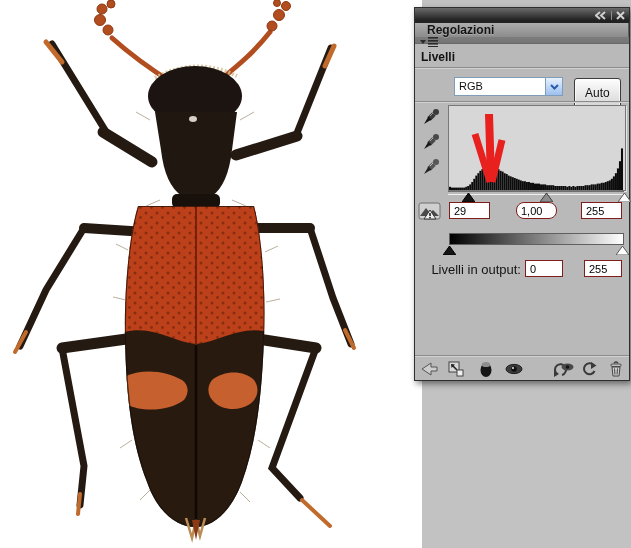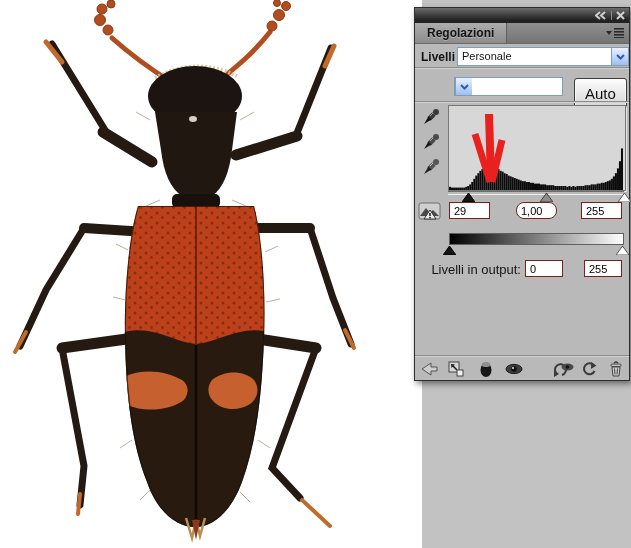--- a/index.html
+++ b/index.html
@@ -8,35 +8,35 @@
   
   .photo{position:absolute;left:0;top:0;width:422px;height:548px;background:#ffffff;}
   
   .backdrop{position:absolute;left:422px;top:0;width:209px;height:548px;background:#c2c2c2;}
   
   .panel{position:absolute;left:414px;top:7px;width:214px;height:372px;
          background:#b9b9b9;border:1px solid #2e2e2e;box-shadow:2px 3px 6px rgba(0,0,0,.45);}
   .titlebar{height:15px;background:linear-gradient(#6b6b6b,#222 80%);display:flex;align-items:center;justify-content:flex-end;padding:0 4px;gap:4px;}
   .tb-ico{display:flex;align-items:center;height:11px;cursor:default;}
   .tb-sep{width:1px;height:9px;background:#8d8d8d;}
-  .tabs{height:20px;background:linear-gradient(#909090,#747474);display:flex;align-items:stretch;border-bottom:1px solid #6a6a6a;}
+  .tabs{height:20px;background:linear-gradient(#909090,#747474);display:flex;align-items:stretch;border-bottom:1px solid #6a6a6a;flex-direction:column;}
   .tab{background:linear-gradient(#adadad,#8c8c8c);border-right:1px solid #5f5f5f;
        font-size:12px;font-weight:bold;color:#141414;display:flex;align-items:center;padding:0 12px;
        text-shadow:0 1px 0 rgba(255,255,255,.25);}
   .tabs .spacer{flex:1;}
   .menu-ico{display:flex;align-items:center;padding:0 5px;}
   .content{position:relative;height:335px;font-size:11px;color:#111;}
   .lbl-bold{position:absolute;left:6px;top:6px;font-weight:bold;font-size:12px;}
   
   .combo{position:absolute;height:17px;background:#fff;border:1px solid #7f9db9;display:flex;}
   .combo .val{flex:1;line-height:16px;padding-left:4px;font-size:11px;overflow:hidden;white-space:nowrap;}
   .combo .arrow{width:16px;border-left:1px solid #7f9db9;
         background:linear-gradient(#e9f1fd,#c7dbf8 45%,#9cc0ef);display:flex;align-items:center;justify-content:center;}
   .divider{position:absolute;left:0;right:0;height:0;border-top:1px solid #8b8b8b;border-bottom:1px solid #d2d2d2;}
-  .btn-auto{position:absolute;height:31px;padding:0 10px;font-size:15px;line-height:15px;color:#111;
+  .btn-auto{position:absolute;height:31px;padding:0 10px;font-size:12px;line-height:15px;color:#111;
         background:linear-gradient(#fefefe,#d3d3d3);border:1px solid #3c3c3c;border-radius:3px;
         box-shadow:inset 0 0 0 1px rgba(255,255,255,.7);text-align:center;}
   .dropper{position:absolute;left:6px;width:20px;height:20px;}
   .histbox{position:absolute;left:33px;top:61px;width:176px;height:84px;background:#d7d7d7;
         border:1px solid #787878;box-shadow:1px 1px 0 rgba(255,255,255,.6);}
   .histbox svg.bars{position:absolute;left:0;bottom:0;width:174px;height:80px;}
   .histbox svg.ann{position:absolute;left:8px;top:2px;}
   .track{position:absolute;left:33px;top:147px;width:176px;height:2px;
         border-top:1px solid #6e6e6e;border-bottom:1px solid #efefef;}
   .sliders{position:absolute;left:33px;top:148px;width:176px;height:10px;}
@@ -191,31 +191,24 @@
               <rect x="8" y="6" width="10" height="1.6"></rect>
               <rect x="8" y="9" width="10" height="1.2"></rect>
             </g>
           </svg>
       </div>
     </div>
 
     <div class="content">
 
       <div class="lbl-bold">Livelli</div>
-      <div class="combo" style="left:42px;top:3px;width:170px;">
-        <div class="val">Personale</div>
-        <div class="arrow">
-          <svg width="9" height="6">
-              <path d="M1,1 L4.5,4.5 L8,1" stroke="#2a5db0" stroke-width="2" fill="none"></path>
-            </svg>
-        </div>
-      </div>
       <div class="divider" style="top:23px;"></div>
 
       <div class="combo" style="left:39px;top:33px;width:107px;">
+        <div class="val">RGB</div>
         <div class="arrow">
           <svg width="9" height="6">
               <path d="M1,1 L4.5,4.5 L8,1" stroke="#2a5db0" stroke-width="2" fill="none"></path>
             </svg>
         </div>
       </div>
       <button class="btn-auto" style="left:159px;top:34px;">Auto</button>
       <div class="divider" style="top:57px;"></div>
 
       <div class="dropper" style="top:63px;">

